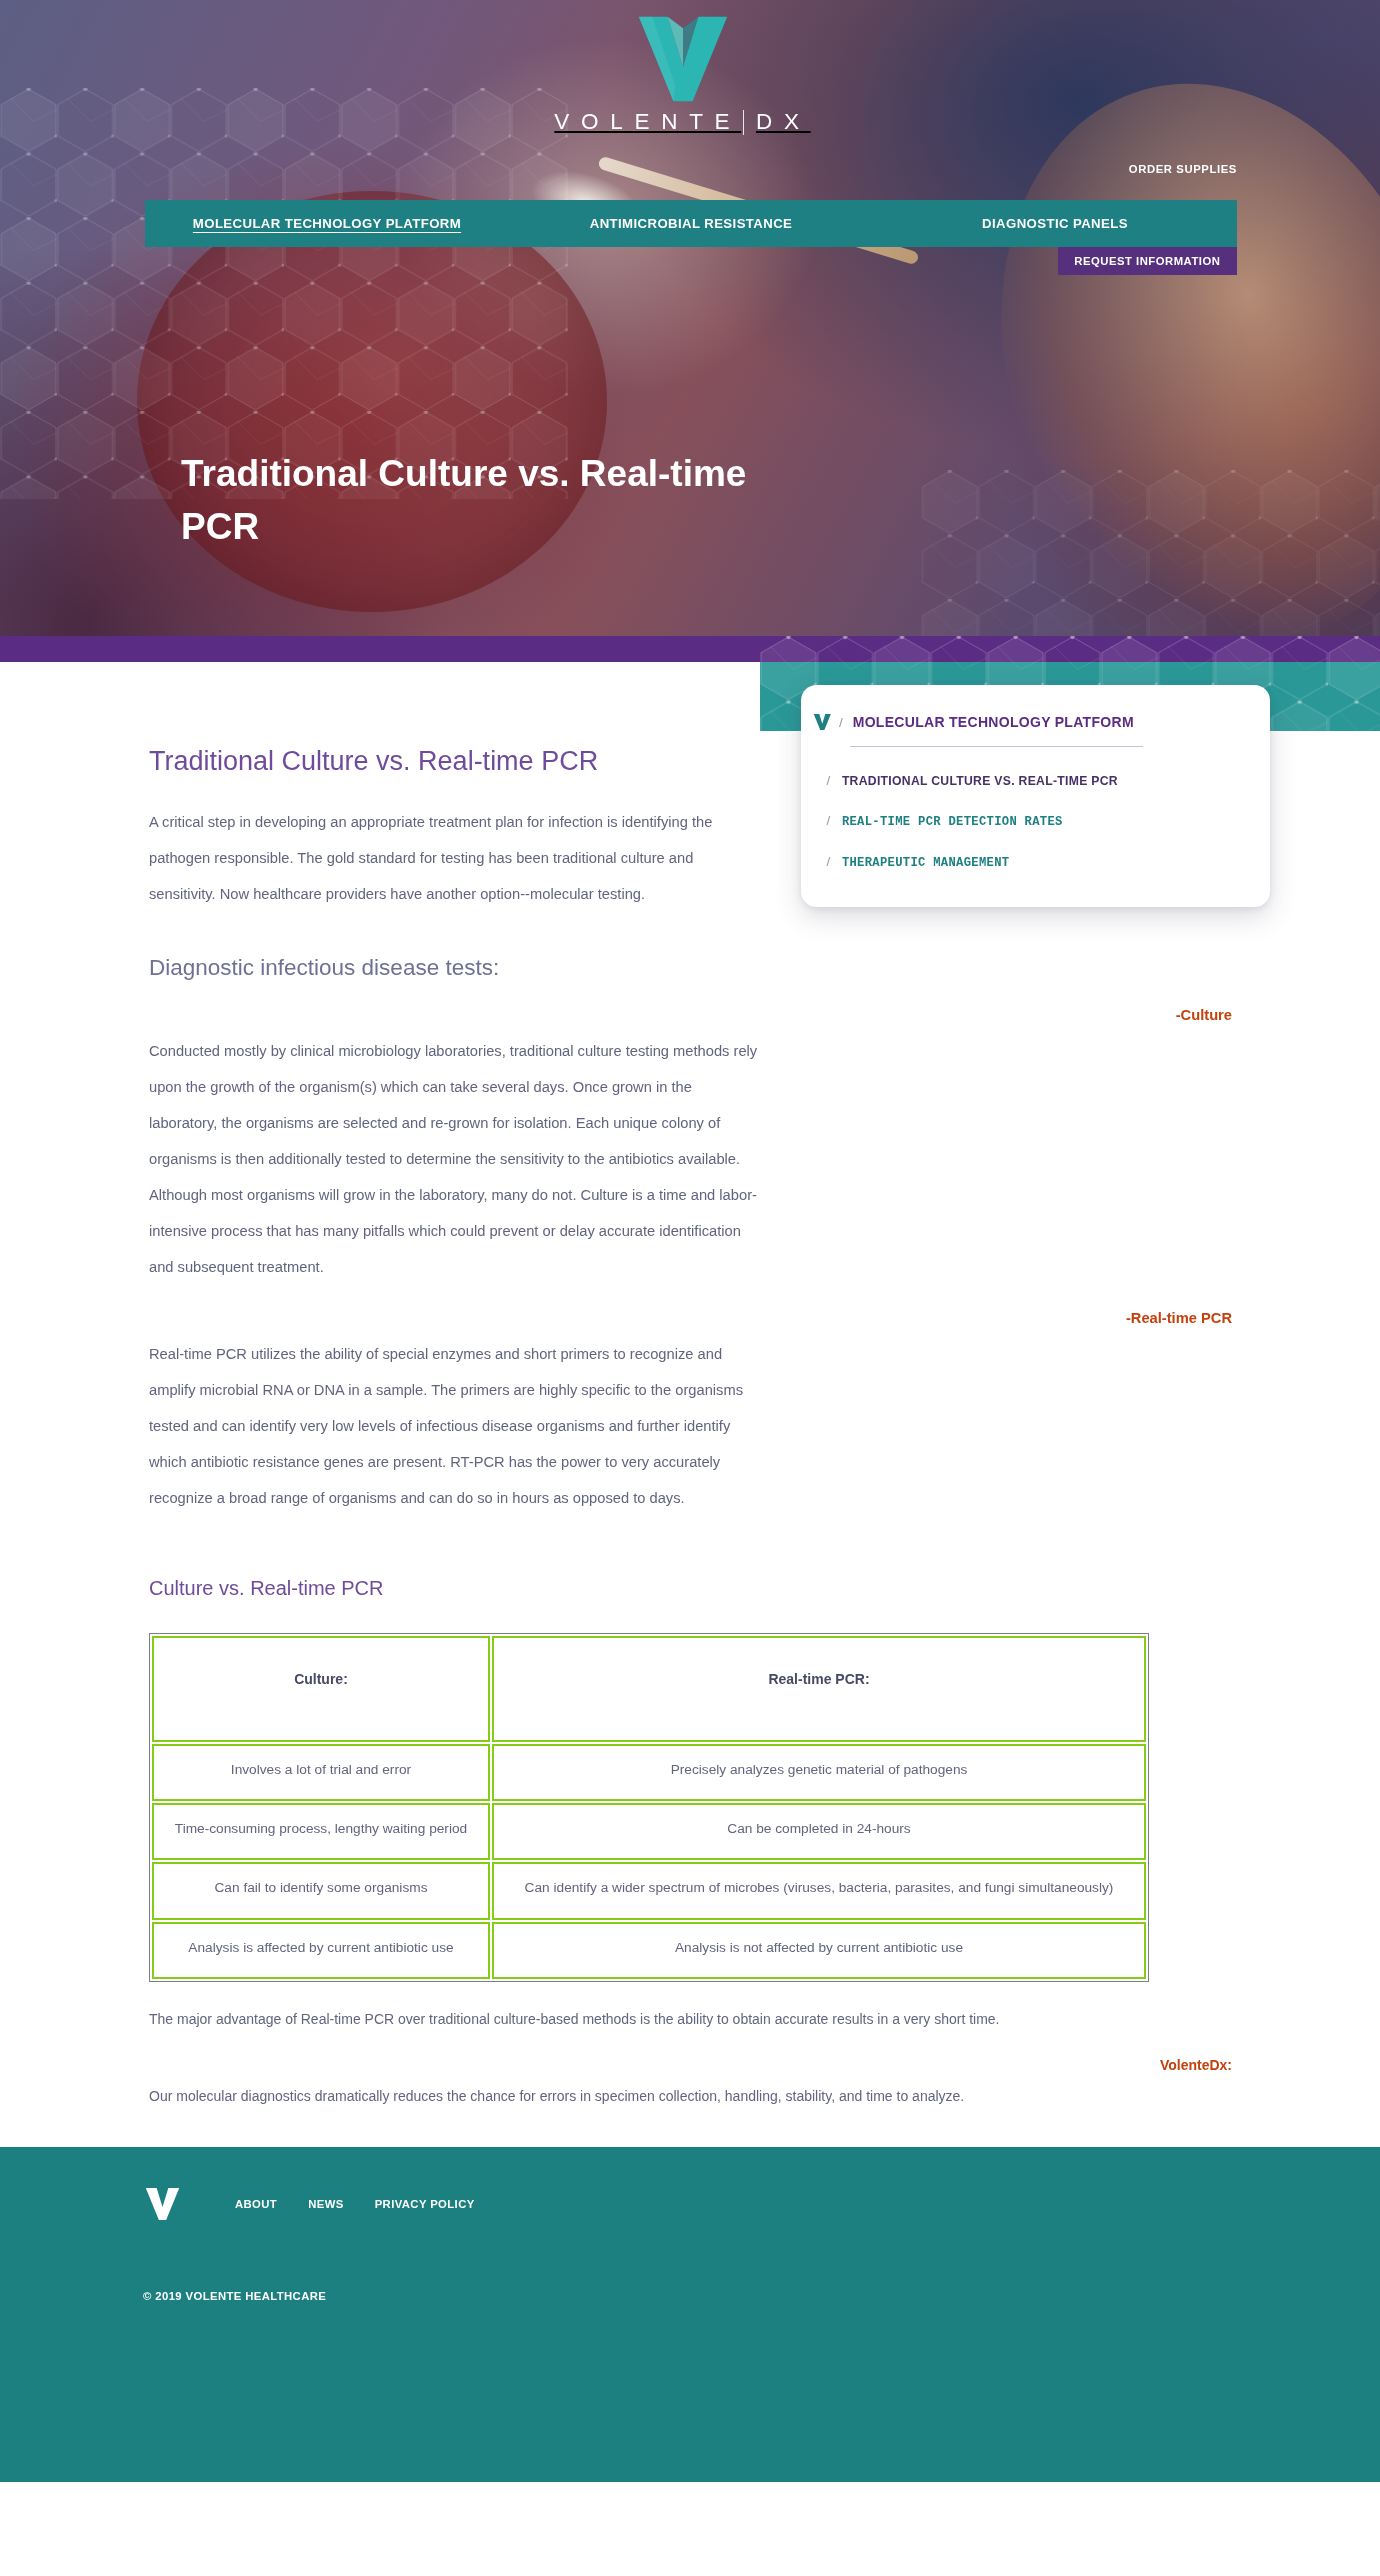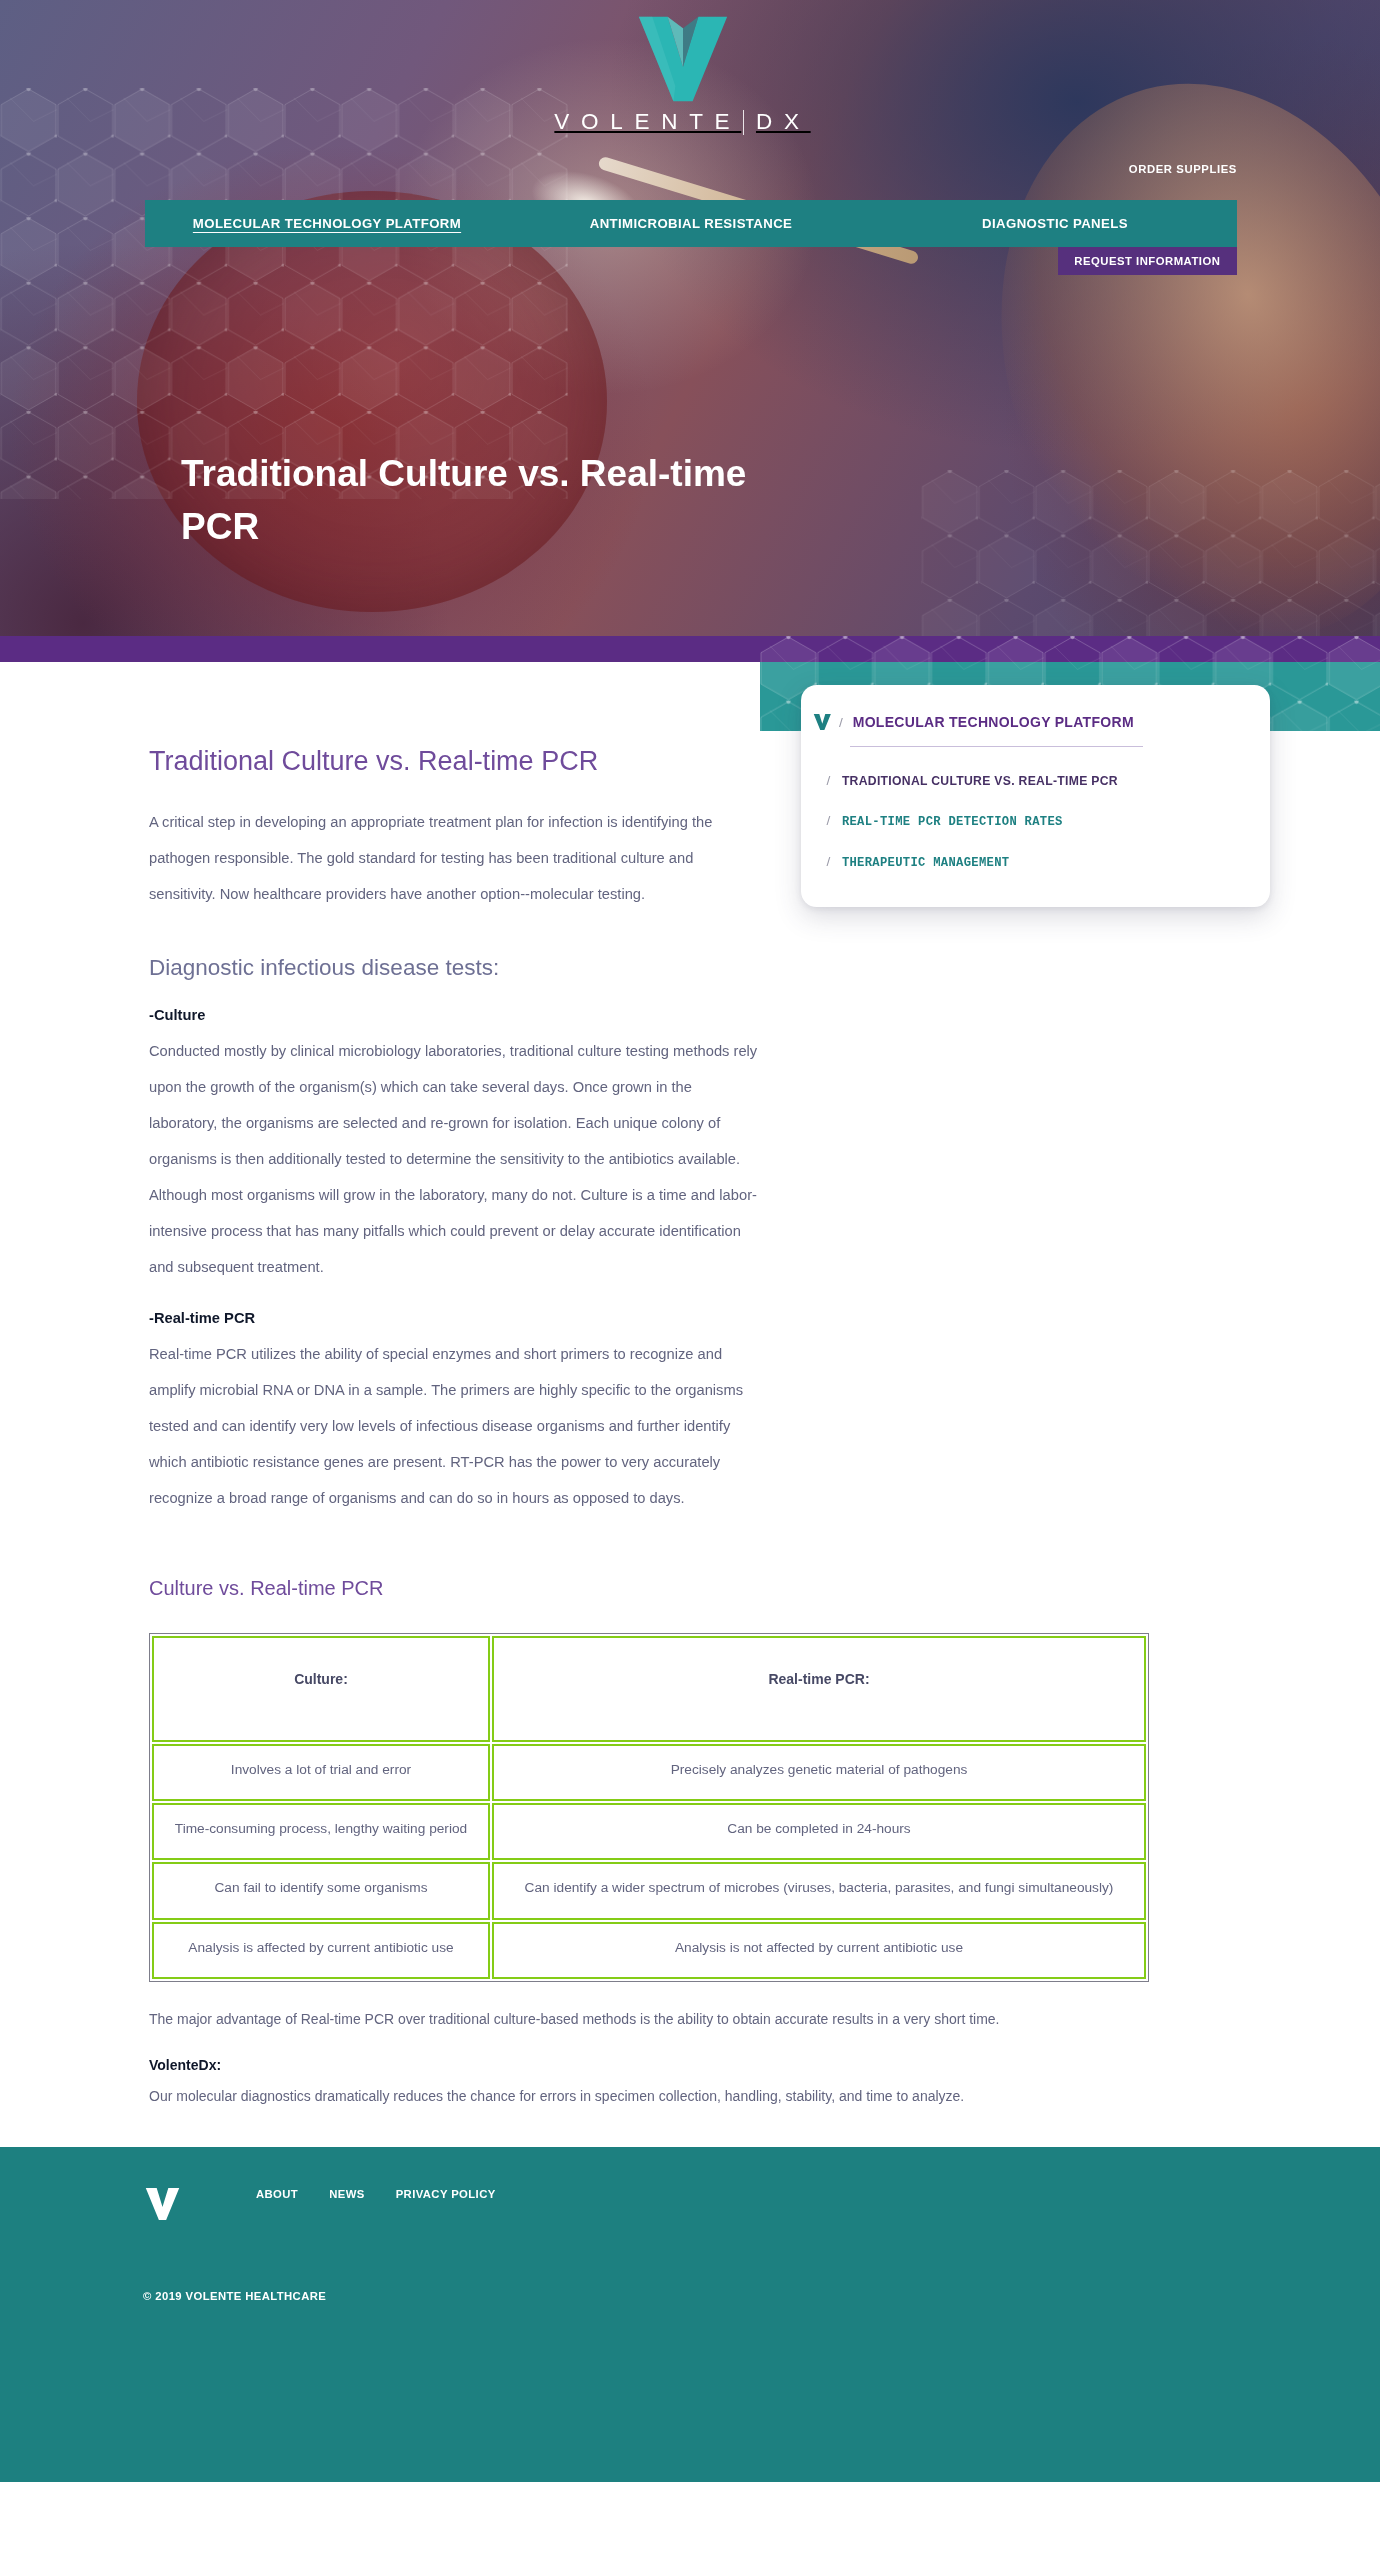--- a/index.html
+++ b/index.html
@@ -124,21 +124,21 @@
     color: #6F4B9B; font-size: 27px; font-weight: 400;
   }
   .article p.body-copy {
     width: 611px; margin: 27px 0 0 0;
     color: #62647F; font-size: 14.7px; line-height: 2.45;
   }
   .article h2.tests-heading {
     margin: 43px 0 0 0; color: #6E7094; font-size: 22.5px; font-weight: 400;
   }
   .article .bold-label {
-    margin: 25.4px 0 0 0; color: #0f172a; font-size: 14.7px; font-weight: 700;
+    margin: 25.4px 0 0 0; color: #c2410c; font-size: 14.7px; font-weight: 700; text-align: right;
   }
   .article p.tight { margin-top: 9.8px; }
   .article h2.compare-heading {
     margin: 61px 0 0 0; color: #6F4B9B; font-size: 20px; font-weight: 400;
   }
 
   table.compare {
     margin-top: 33px; width: 1000px;
     border-collapse: separate; border-spacing: 2px;
     border: 1px solid #7d7d8a; background: #ffffff;
@@ -154,21 +154,21 @@
     color: #62647F; font-size: 13.7px; font-weight: 400; line-height: 2.6;
     vertical-align: middle;
   }
   table.compare col.c1 { width: 338px; }
   .article p.closing { margin: 26px 0 0 0; color: #62647F; font-size: 14px; line-height: 1.7; }
   .article p.brand-note { margin: 11.7px 0 0 0; color: #62647F; font-size: 14px; line-height: 1.7; }
   .article .brand-label { margin-top: 25.4px; font-size: 14px; }
 
   
   .footer { background: #1D8080; height: 335px; padding: 41px 0 0 143px; }
-  .footer-top { display: flex; align-items: flex-start; gap: 21px; }
+  .footer-top { display: flex; align-items: center; }
   .footer-logo svg { width: 39px; height: 32px; display: block; }
   .footer-links { display: flex; margin-left: 53px; }
   .footer-link {
     color: #ffffff; font-size: 11.3px; font-weight: 700; letter-spacing: 0.4px;
     margin-right: 31px; cursor: pointer;
   }
   .footer-copy {
     margin-top: 70px; color: #ffffff; font-size: 11.3px; font-weight: 600; letter-spacing: 0.4px;
   }
 </style>

